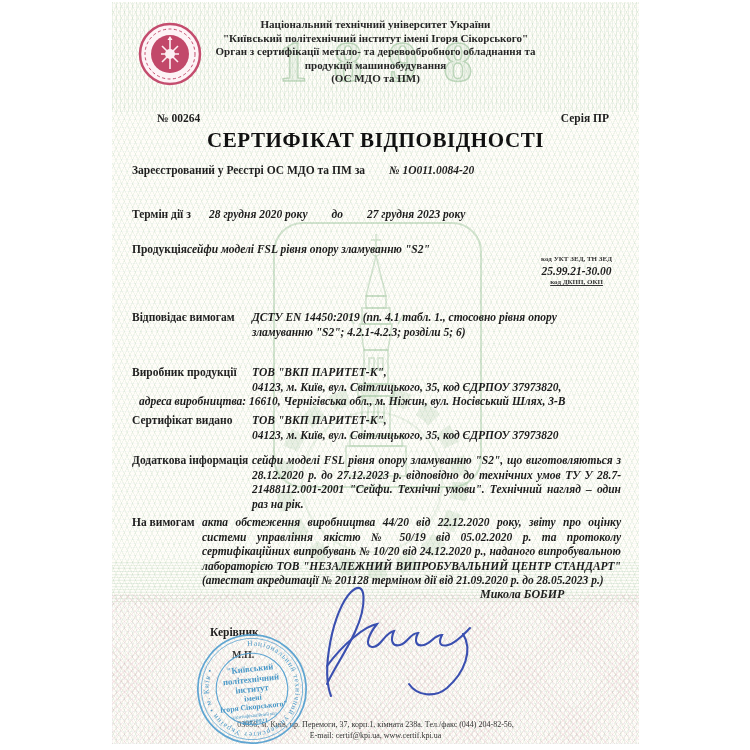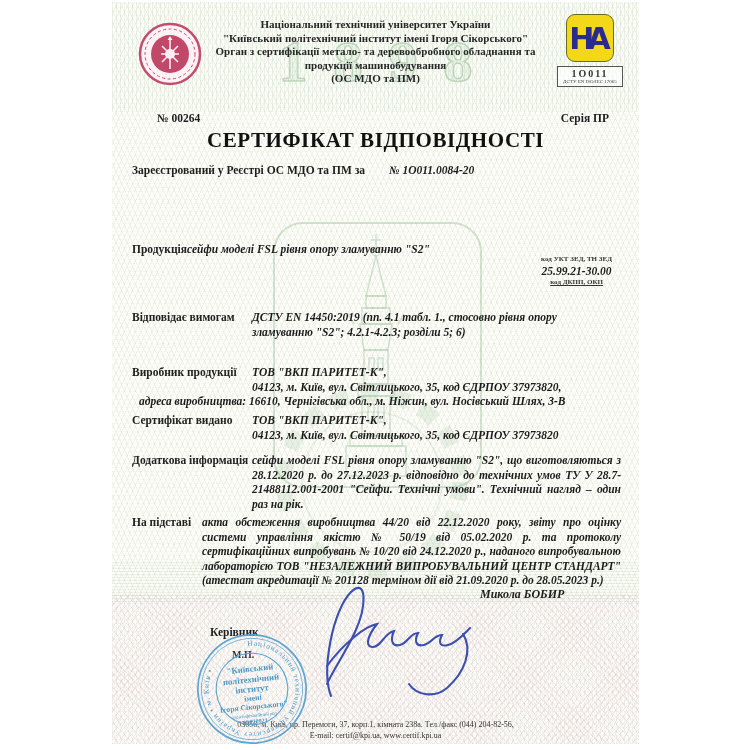--- a/index.html
+++ b/index.html
@@ -128,37 +128,36 @@
     </svg>
 
     <div class="org-lines">
       <div>Національний технічний університет України</div>
       <div>"Київський політехнічний інститут імені Ігоря Сікорського"</div>
       <div>Орган з сертифікації метало- та деревообробного обладнання та</div>
       <div>продукції машинобудування</div>
       <div>(ОС МДО та ПМ)</div>
     </div>
 
-    <div class="naau">
-      <div class="naau-logo">НА</div>
-      <div class="naau-box">
-        <div class="naau-code">1О011</div>
-        <div class="naau-std">ДСТУ EN ISO/IEC 17065</div>
-      </div>
-    </div>
 
     <div class="numline">
       <span>№ 00264</span>
       <span>Серія ПР</span>
     </div>
     <h1 class="title">СЕРТИФІКАТ ВІДПОВІДНОСТІ</h1>
     <div class="registered">
       <span>Зареєстрований у Реєстрі ОС МДО та ПМ за</span><span class="reg-num">№ 1О011.0084-20</span>
     </div>
 
+    <div class="row row-term">
+      <span class="lbl">Термін дії з</span>
+      <span class="val">28 грудня 2020 року</span>
+      <span class="val dword">до</span>
+      <span class="val dt2">27 грудня 2023 року</span>
+    </div>
 
     <div class="row row-product">
       <span class="lbl">Продукція</span>
       <span class="val">сейфи моделі FSL рівня опору зламуванню "S2"</span>
     </div>
 
     <div class="codes">
       <div class="codes-top">код УКТ ЗЕД, ТН ЗЕД</div>
       <div class="codes-val">25.99.21-30.00</div>
       <div class="codes-bottom">код ДКПП, ОКП</div>
@@ -185,21 +184,21 @@
         <div>04123, м. Київ, вул. Світлицького, 35, код ЄДРПОУ 37973820</div>
       </span>
     </div>
 
     <div class="row row-add">
       <span class="lbl">Додаткова інформація</span>
       <span class="val">сейфи моделі FSL рівня опору зламуванню "S2", що виготовляються з 28.12.2020 р. до 27.12.2023 р. відповідно до технічних умов ТУ У 28.7-21488112.001-2001 "Сейфи. Технічні умови". Технічний нагляд – один раз на рік.</span>
     </div>
 
     <div class="row row-basis">
-      <span class="lbl">На підставі</span>
+      <span class="lbl">На вимогам</span>
       <span class="val">акта обстеження виробництва 44/20 від 22.12.2020 року, звіту про оцінку системи управління якістю № 50/19 від 05.02.2020 р. та протоколу сертифікаційних випробувань № 10/20 від 24.12.2020 р., наданого випробувальною лабораторією ТОВ "НЕЗАЛЕЖНИЙ ВИПРОБУВАЛЬНИЙ ЦЕНТР СТАНДАРТ" (атестат акредитації № 201128 терміном дії від 21.09.2020 р. до 28.05.2023 р.)</span>
     </div>
 
     <div class="head-label">Керівник</div>
     <div class="mp-label">М.П.</div>
 
     <svg class="stamp" width="114" height="114" viewBox="0 0 118 118">
       <circle cx="59" cy="59" r="56" fill="rgba(255,255,255,.1)" stroke="#58a2d1" stroke-width="1.8"></circle>
       <circle cx="59" cy="59" r="52.5" fill="none" stroke="#58a2d1" stroke-width=".8"></circle>
       <circle cx="59" cy="59" r="37" fill="none" stroke="#58a2d1" stroke-width="1.2"></circle>

